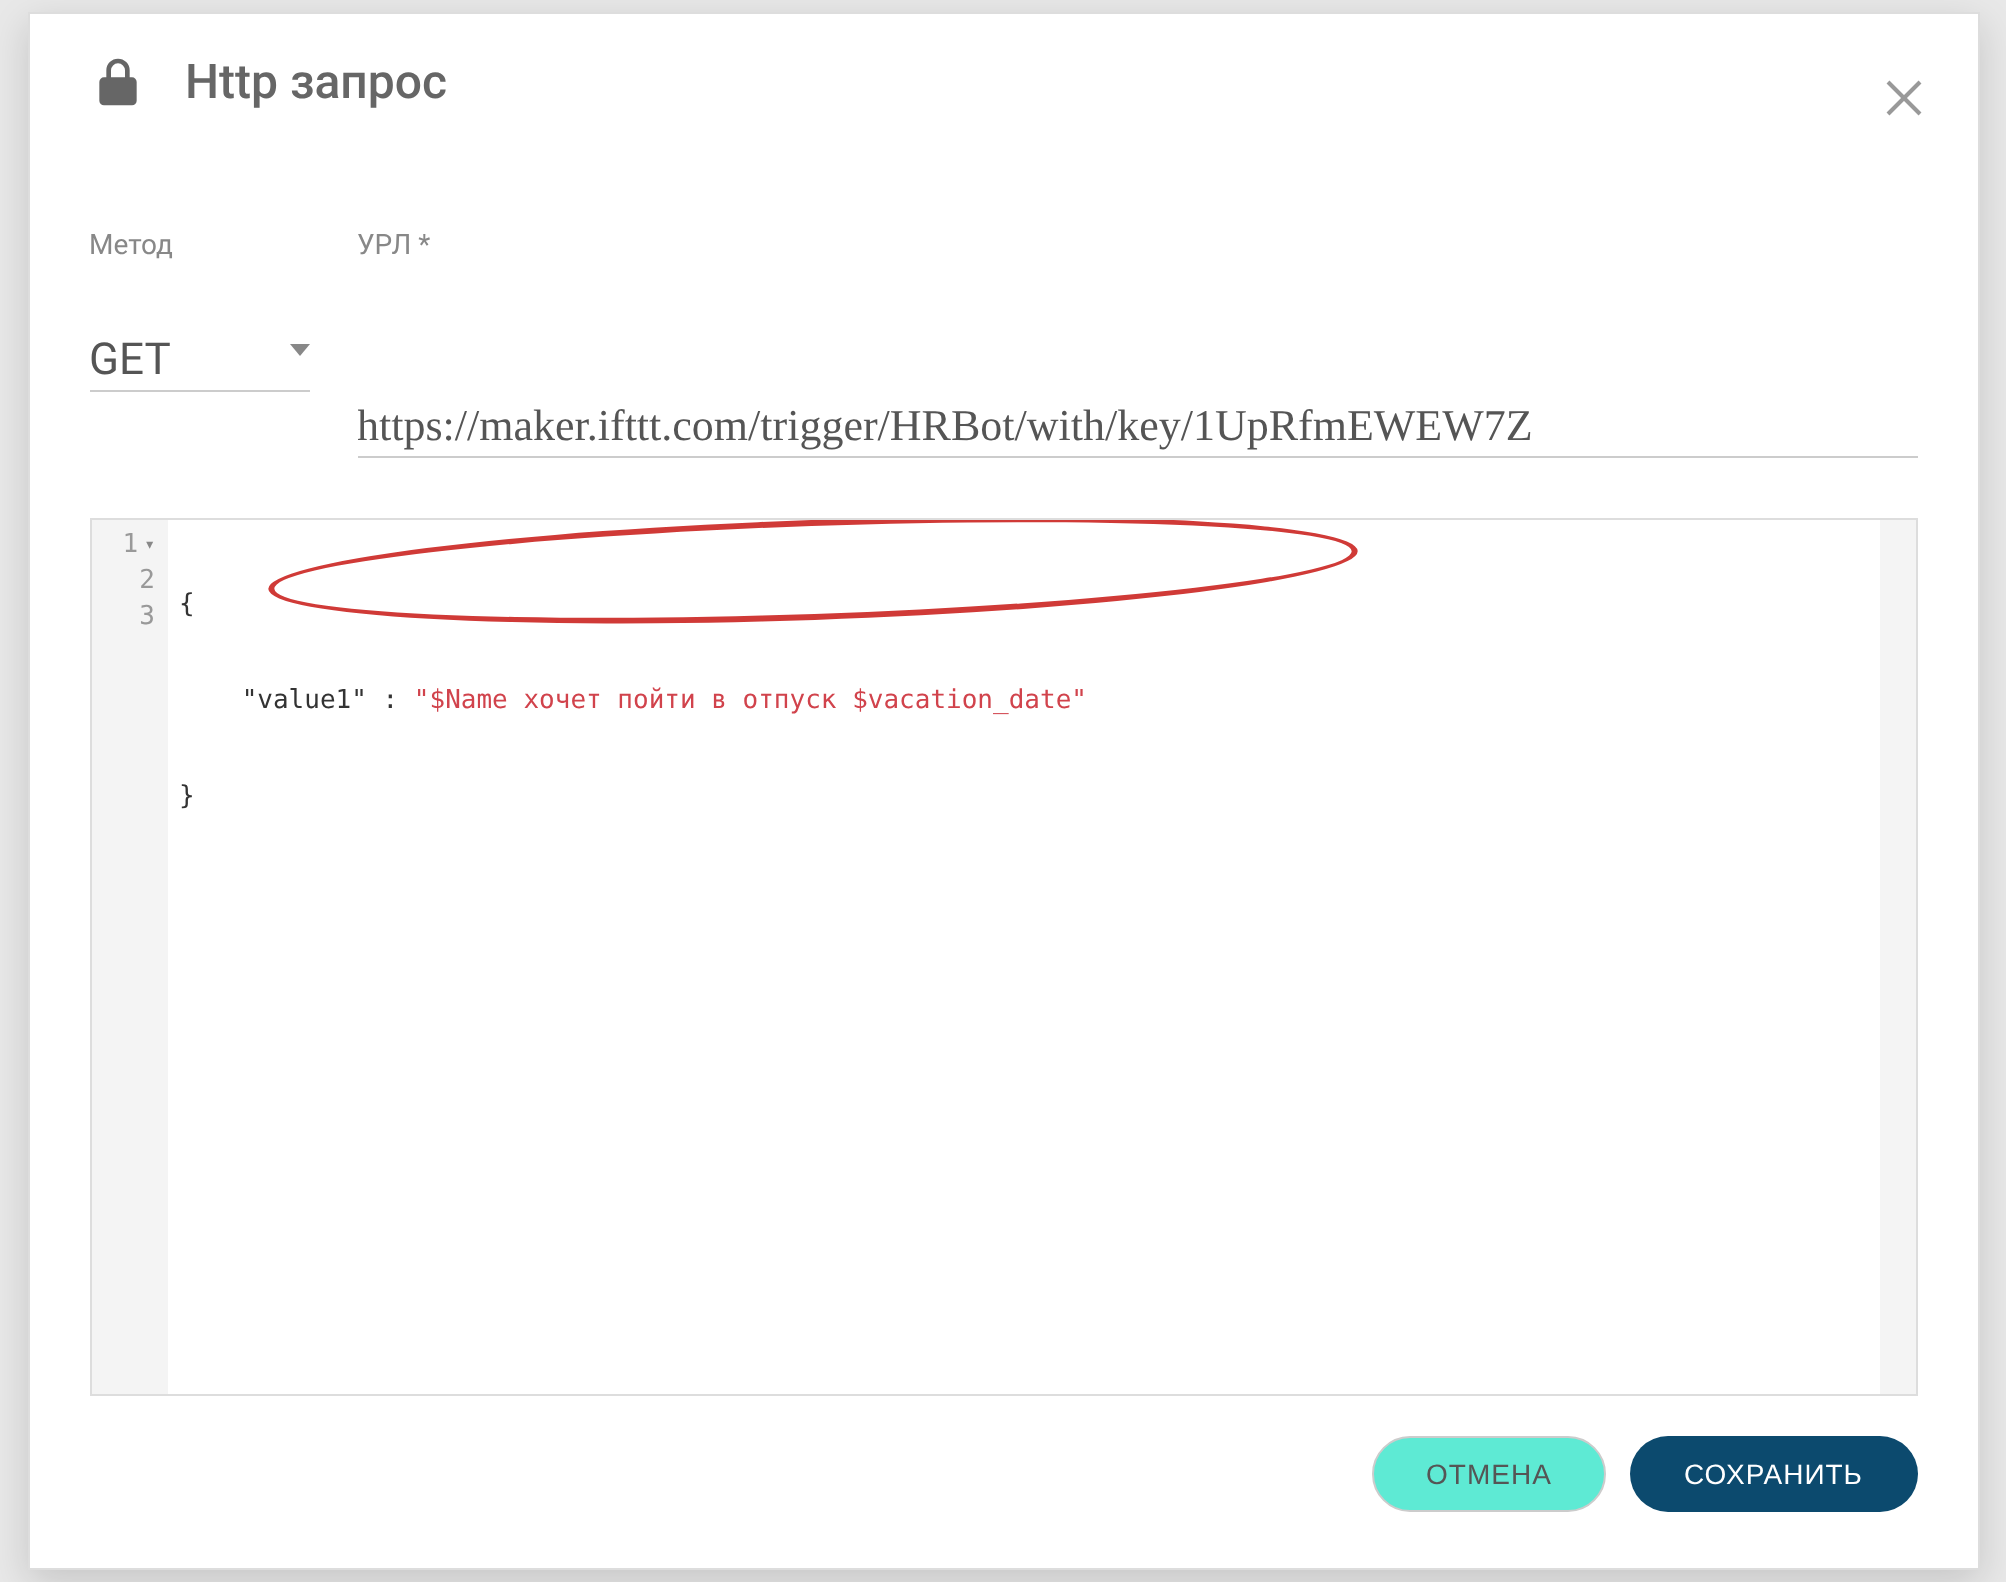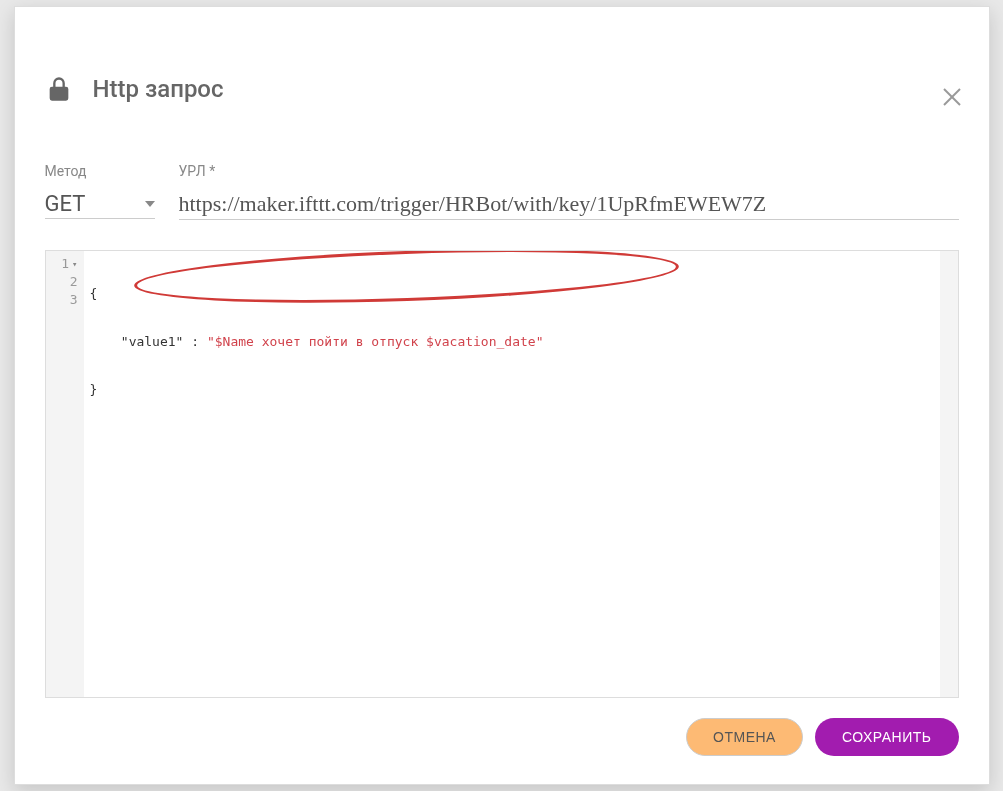--- a/index.html
+++ b/index.html
@@ -20,21 +20,20 @@
       height: 779px;
       position: relative;
       display: flex;
       flex-direction: column;
     }
     .modal-header {
       display: flex;
       align-items: flex-start;
       padding: 20px 30px 0 30px;
       position: relative;
-      margin-top: 48px;
     }
     .lock-icon {
       width: 28px;
       height: 28px;
       margin-right: 20px;
       fill: #666;
     }
     .modal-title {
       font-size: 24px;
       color: #666;
@@ -53,34 +52,35 @@
     .form-row {
       display: flex;
       gap: 24px;
       padding: 60px 30px 10px 30px;
     }
     .field {
       display: flex;
       flex-direction: column;
     }
     .field-method { width: 110px; }
-    .field-url { flex: 1; min-width: 0; overflow: hidden; }
+    .field-url { flex: 1; min-width: 0; overflow: hidden; gap: 44px; }
     .field-label {
       font-size: 14px;
       color: #888;
-      margin-bottom: 10px;
+      margin-bottom: 23px;
     }
     .select-wrap {
       position: relative;
       border-bottom: 1px solid #ccc;
     }
     .select-value {
       font-size: 22px;
       color: #555;
       padding: 2px 0;
+      margin-top: 12px;
     }
     .chevron-down {
       position: absolute;
       right: 0;
       top: 50%;
       transform: translateY(-50%);
       width: 0; height: 0;
       border-left: 5px solid transparent;
       border-right: 5px solid transparent;
       border-top: 6px solid #888;
@@ -176,26 +176,26 @@
     }
     .btn {
       font-size: 14px;
       letter-spacing: 0.5px;
       padding: 10px 26px;
       border-radius: 20px;
       border: 1px solid transparent;
       cursor: pointer;
     }
     .btn-cancel {
-      background: #fdba74;
+      background: #5eead4;
       color: #555;
       border-color: #ccc;
     }
     .btn-save {
-      background: #a21caf;
+      background: #0c4a6e;
       color: #fff;
     }
   </style>
 </head>
 <body>
 
 <div class="modal">
   <div class="modal-header">
     <svg class="lock-icon" viewBox="0 0 24 24">
         <path d="M12 2a5 5 0 0 0-5 5v3H6a2 2 0 0 0-2 2v8a2 2 0 0 0 2 2h12a2 2 0 0 0 2-2v-8a2 2 0 0 0-2-2h-1V7a5 5 0 0 0-5-5zm-3 5a3 3 0 0 1 6 0v3H9V7z"></path>

